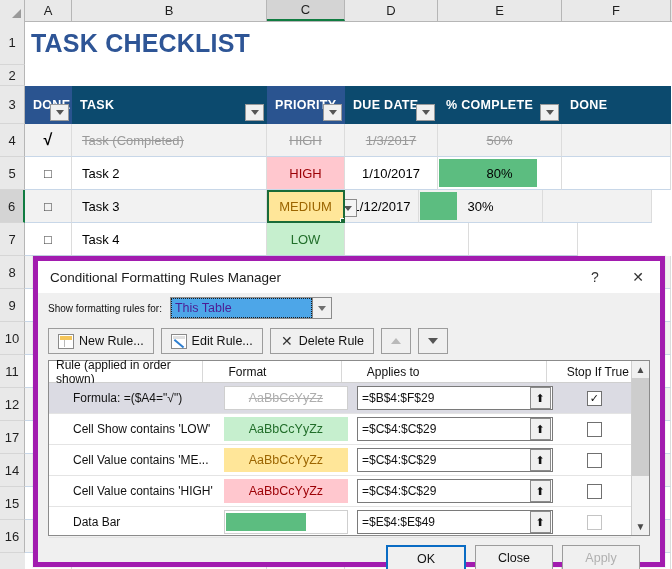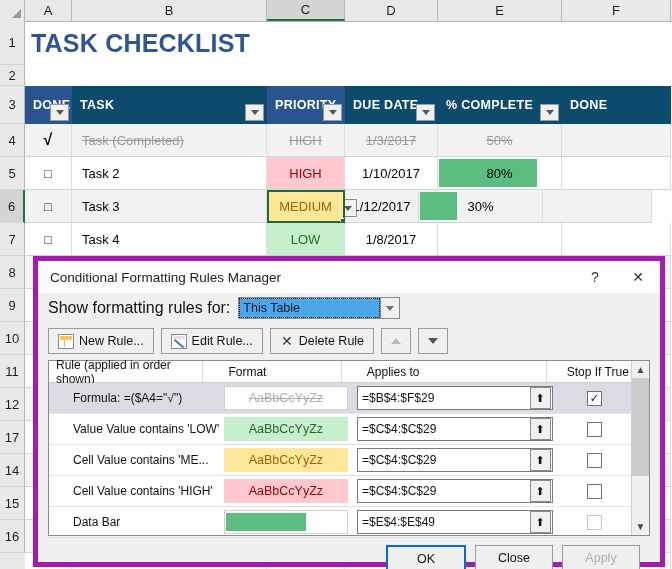--- a/index.html
+++ b/index.html
@@ -81,24 +81,24 @@
     box-shadow:0 0 0 1px rgba(0,0,0,.04);z-index:50;}
   .titlebar{height:32px;background:#ffffff;display:flex;align-items:center;
     padding:0 0 0 12px;}
   .dlg-title{font-size:13.5px;color:#1b1b1b;flex:1;}
   .tb-btn{width:42px;height:30px;display:flex;align-items:center;justify-content:center;
     font-size:14px;color:#333;}
   .tb-btn.close{width:44px;}
 
   .dlg-body{padding:0 10px;position:relative;}
   .row-show{display:flex;align-items:center;height:26px;margin-top:2px;}
-  .lbl{font-size:16px;color:#111;margin-right:8px;}
+  .lbl{font-size:10px;color:#111;margin-right:8px;}
   .combo{width:160px;height:20px;border:1px solid #8b8b8b;background:#fff;
     display:flex;align-items:stretch;}
-  .combo-val{flex:1;background:#4da6e8;color:#0f172a;font-size:12.5px;
+  .combo-val{flex:1;background:#4da6e8;color:#4c1d95;font-size:12.5px;
     display:flex;align-items:center;padding-left:3px;
     border:1px dotted #1a1a1a;box-sizing:border-box;}
   .combo-arrow{width:18px;background:#f0f0f0;border-left:1px solid #8b8b8b;
     display:flex;align-items:center;justify-content:center;}
   .combo-arrow i{display:block;width:0;height:0;border-style:solid;
     border-width:5px 4px 0 4px;border-color:#6f6f6f transparent transparent transparent;}
 
   .toolbar{display:flex;align-items:center;gap:7px;margin-top:7px;}
   .tbtn{height:24px;background:#f0f0f0;border:1px solid #9c9c9c;
     display:flex;align-items:center;gap:5px;padding:0 9px;
@@ -314,23 +314,20 @@
     <div class="gridrow bodyrow" style="height:33px">
       <div class="cell done" style="width:47px">
         <span class="sq">□</span>
       </div>
       <div class="cell pad" style="width:195px">
         <span>Task 4</span>
       </div>
       <div class="cell pri pri-low" style="width:78px">
         <span>LOW</span>
       </div>
-      <div class="cell ctr" style="width:93px">
-        <span>1/8/2017</span>
-      </div>
       <div class="cell" style="width:124px"></div>
       <div class="cell" style="width:109px"></div>
     </div>
 
     <div class="gridrow bodyrow" style="height:33px">
       <div class="cell band" style="width:47px"></div>
       <div class="cell band" style="width:195px"></div>
       <div class="cell band" style="width:78px"></div>
       <div class="cell band" style="width:93px"></div>
       <div class="cell band" style="width:124px"></div>
@@ -472,21 +469,21 @@
               <span class="app-txt">=$B$4:$F$29</span>
               <span class="app-btn">⬆</span>
             </span>
           </div>
           <div class="rcell stop-box">
             <span class="cbx">✓</span>
           </div>
         </div>
 
         <div class="rrow">
-          <div class="rcell rule-txt">Value Value contains 'LOW'</div>
+          <div class="rcell rule-txt">Cell Show contains 'LOW'</div>
           <div class="rcell fmt-box">
             <span class="fmt-inner fmt-green">AaBbCcYyZz</span>
           </div>
           <div class="rcell app-box">
             <span class="app-inner">
               <span class="app-txt">=$C$4:$C$29</span>
               <span class="app-btn">⬆</span>
             </span>
           </div>
           <div class="rcell stop-box">

